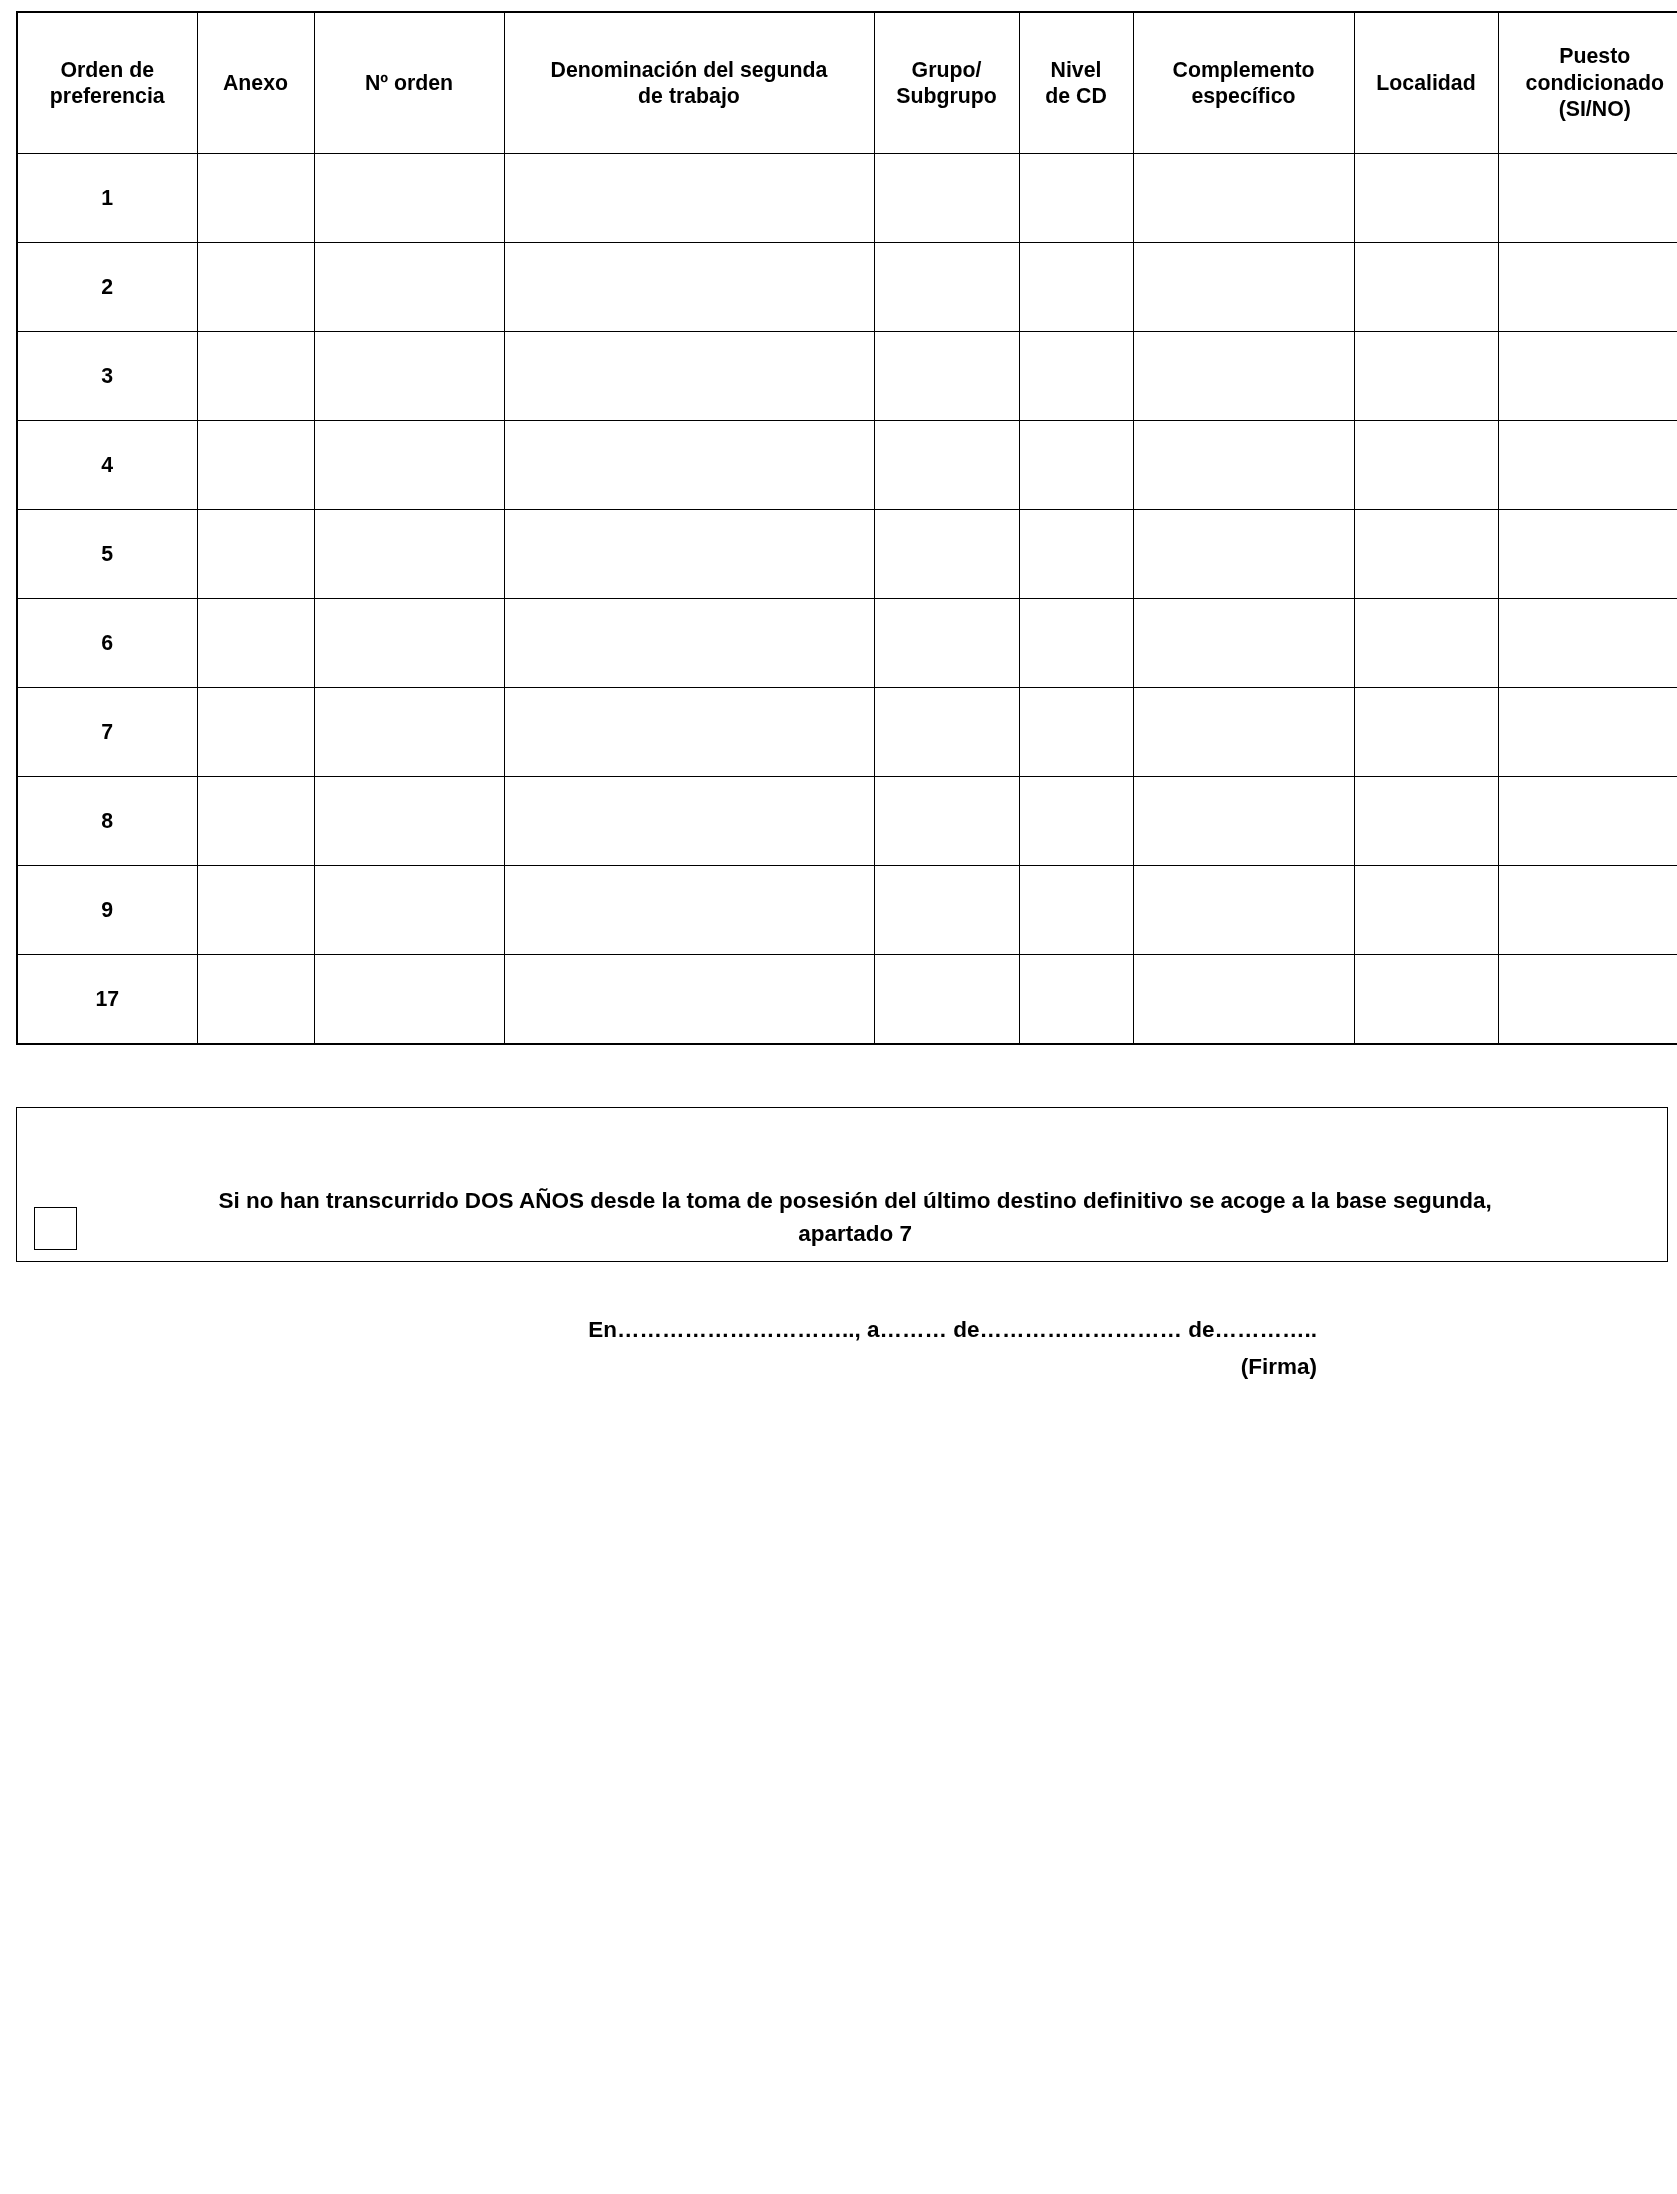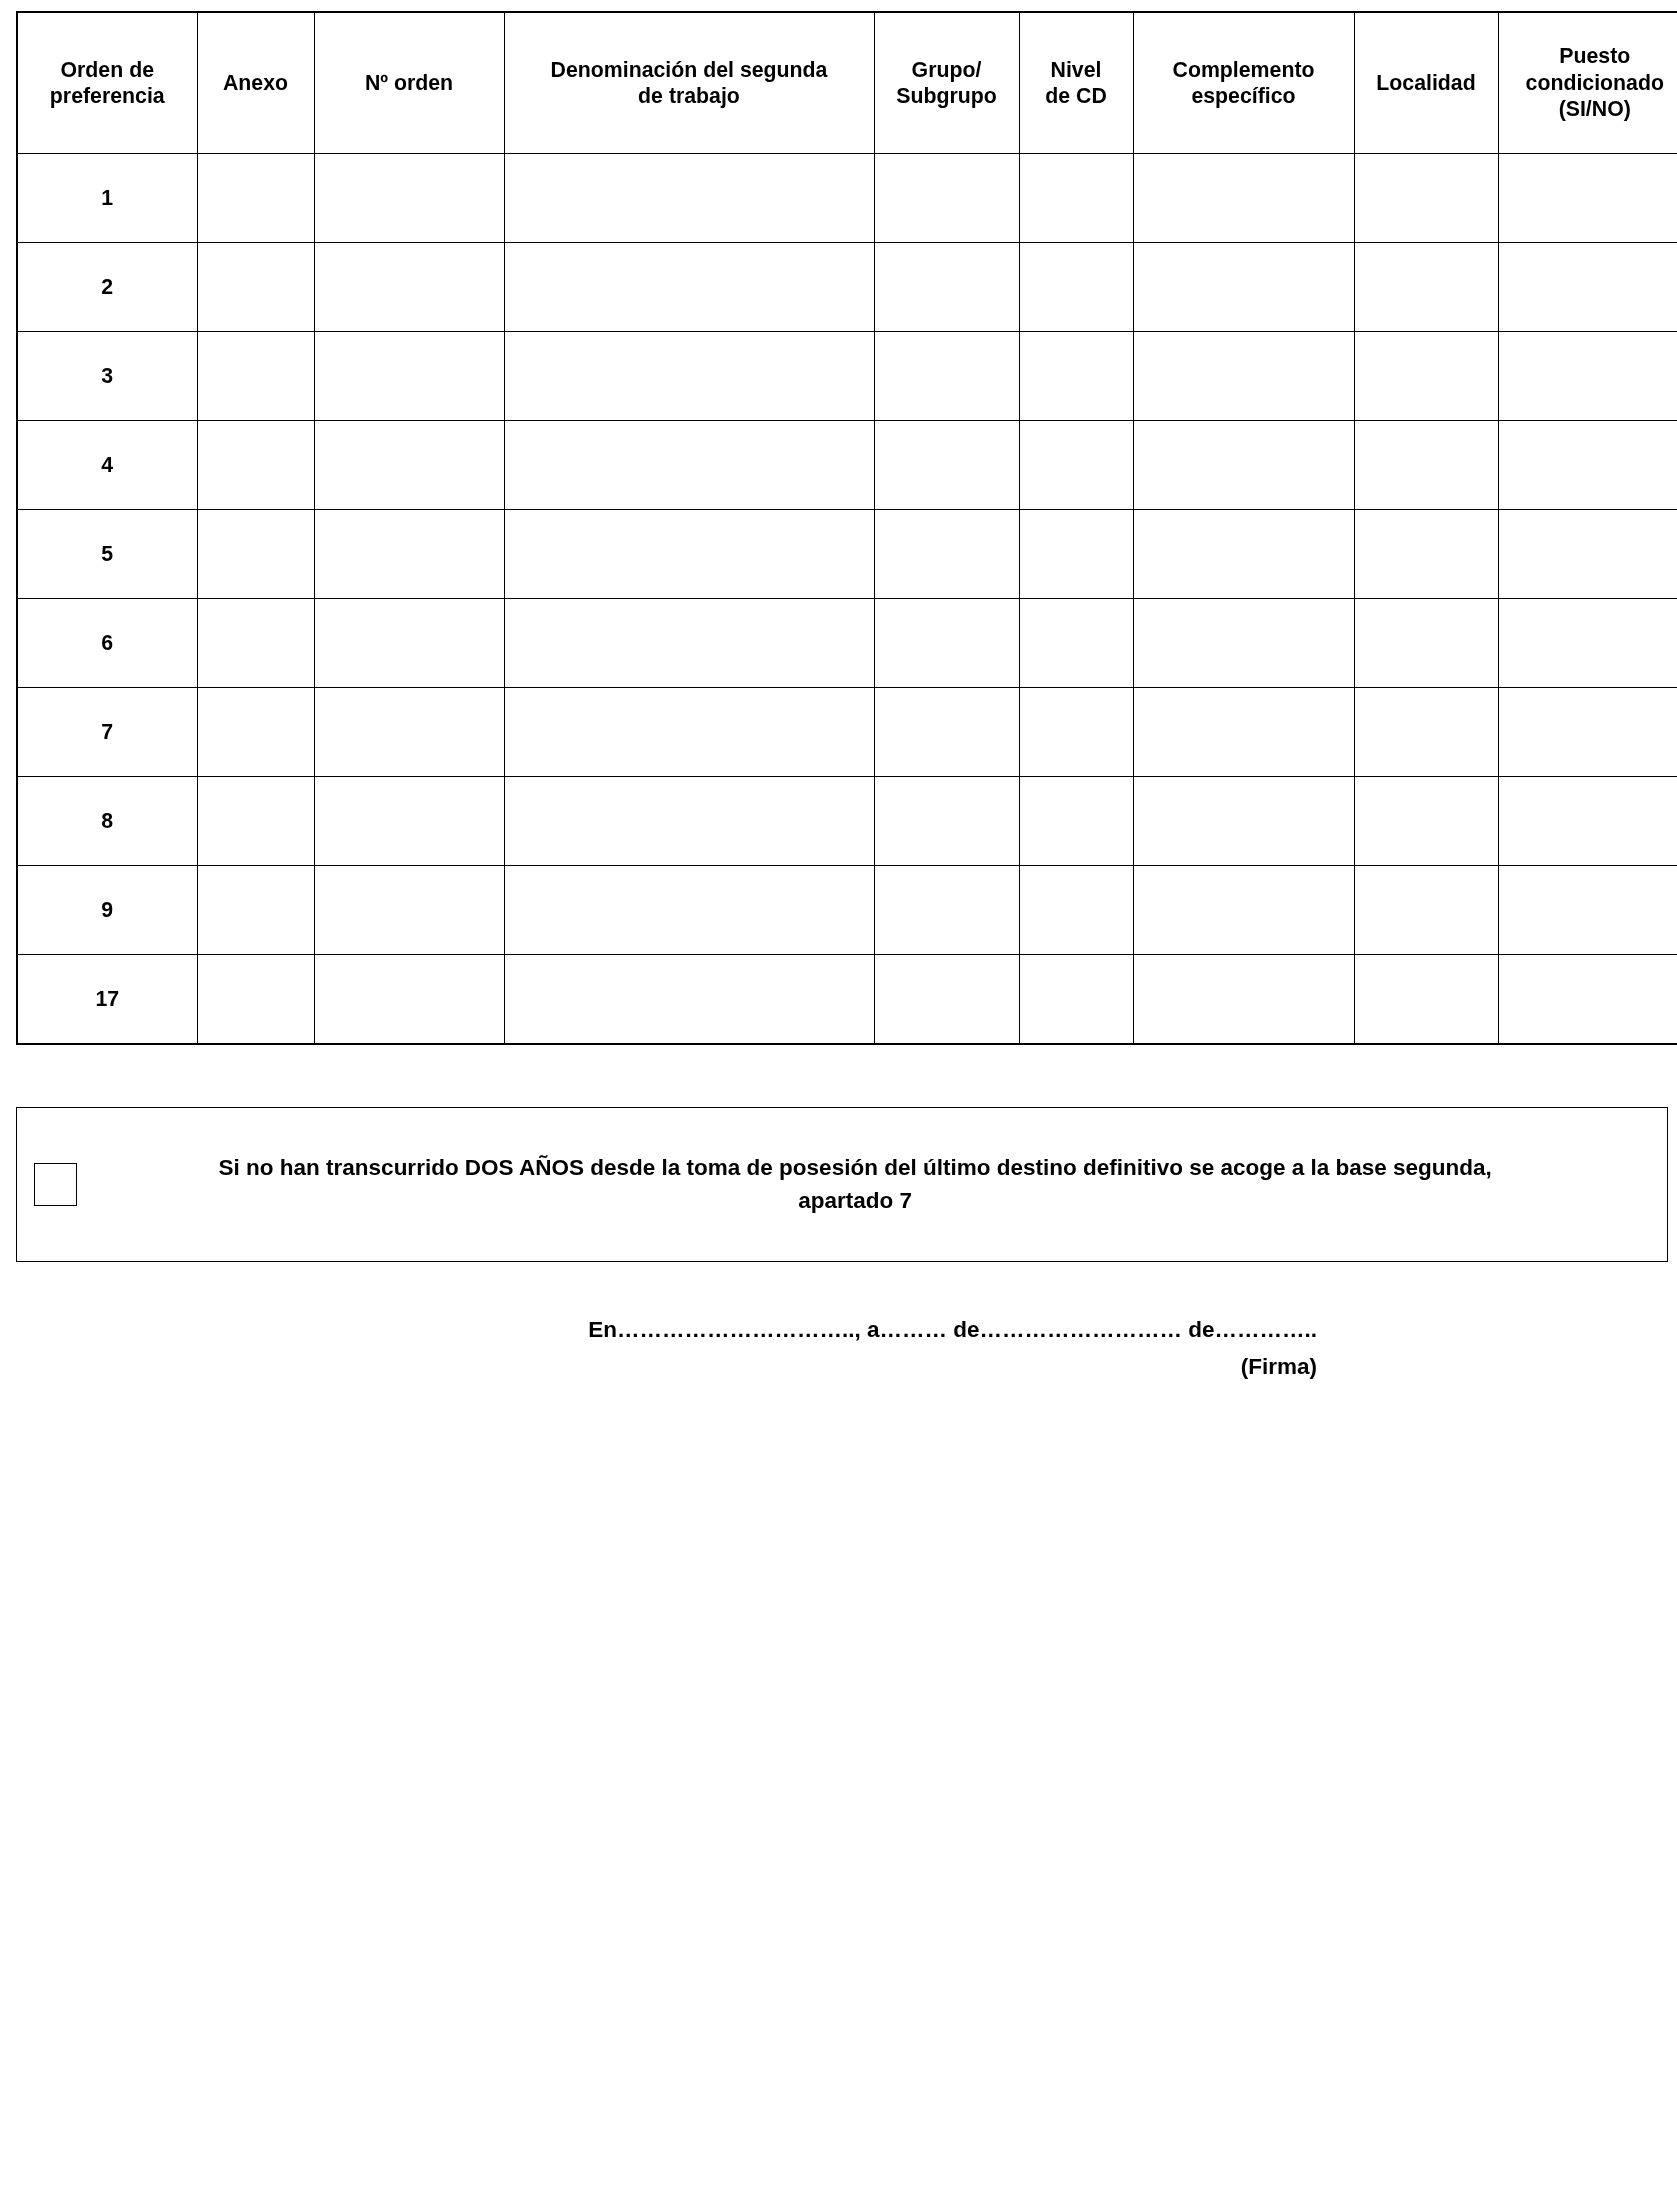--- a/index.html
+++ b/index.html
@@ -70,21 +70,21 @@
   col.c-cond      { width: 194px; }
 
   
   .notice {
     margin: 62px auto 0 auto;
     width: 1652px;
     border: 1.6px solid #000;
     box-sizing: border-box;
     min-height: 155px;
     display: flex;
-    align-items: center;
+    align-items: flex-end;
     padding: 11px 0;
   }
   .notice .checkbox {
     width: 41px;
     height: 41px;
     border: 1.6px solid #000;
     margin-left: 17.4px;
     margin-right: 24px;
     flex: 0 0 auto;
     background: #fff;

